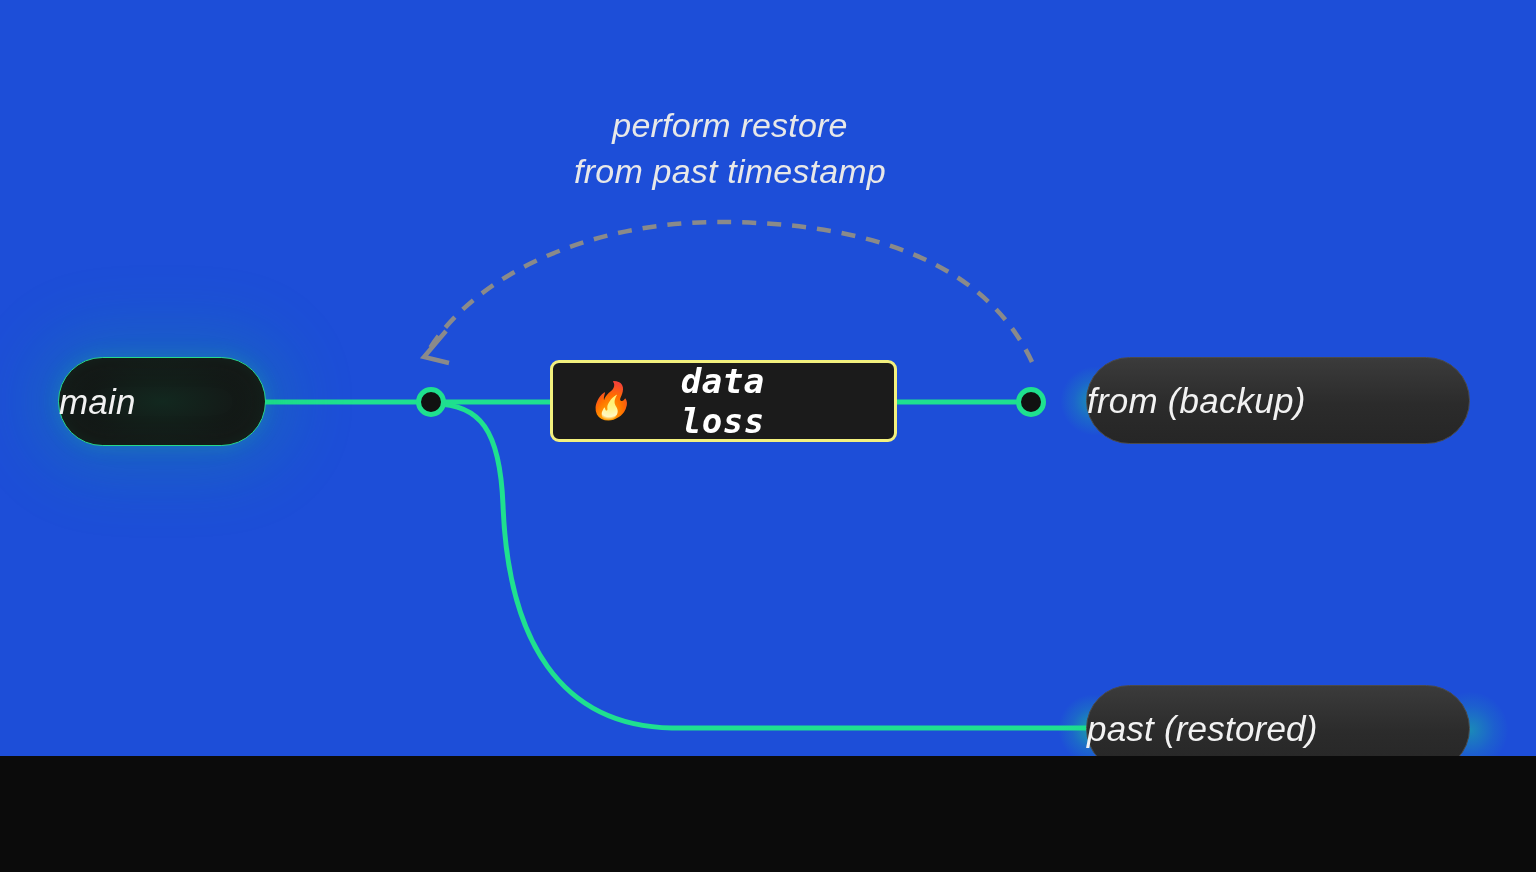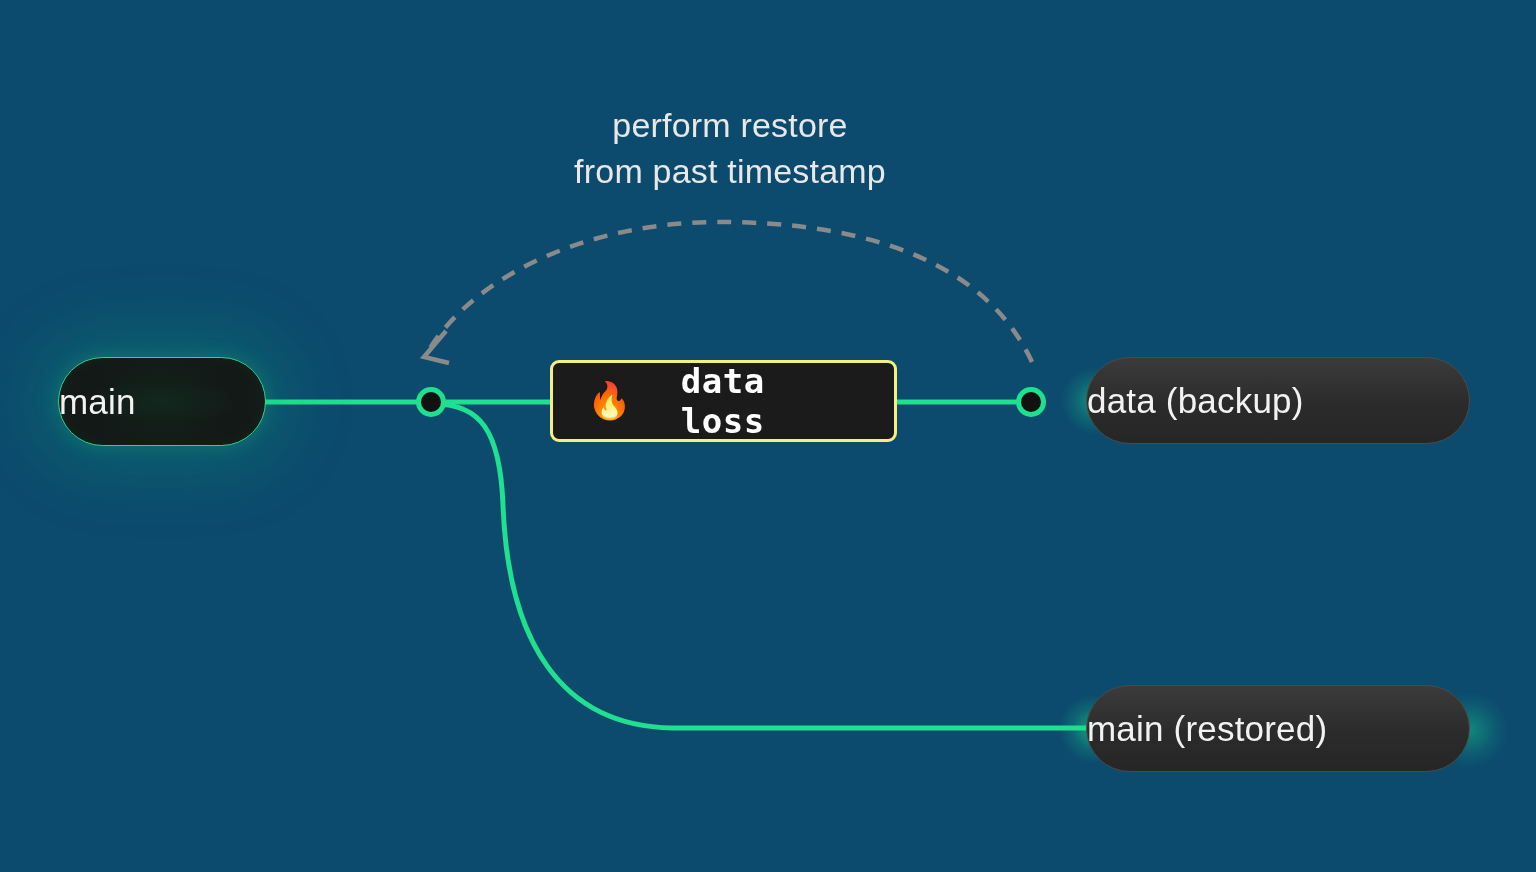--- a/index.html
+++ b/index.html
@@ -3,24 +3,25 @@
 <meta charset="utf-8">
 <style>
   html, body {
     margin: 0;
     padding: 0;
     background: #0b0b0b;
   }
   #stage {
     position: relative;
     width: 1536px;
-    height: 872px;
-    background: #0c4a6e;
+    height: 756px;
+    background: #1d4ed8;
     overflow: hidden;
     font-family: "Liberation Sans", sans-serif;
+    font-style: italic;
   }
 
   
   .caption {
     position: absolute;
     left: 0;
     top: 102px;
     width: 1460px;
     text-align: center;
     color: #e8e8e8;
@@ -184,25 +185,25 @@
 
   <div class="glow glow-backup-left"></div>
   <div class="glow glow-restored-left"></div>
   <div class="glow glow-restored-right"></div>
 
   <div class="pill pill-main">
     <span>main</span>
   </div>
 
   <div class="pill pill-grey pill-backup">
-    <span>data (backup)</span>
+    <span>from (backup)</span>
   </div>
 
   <div class="pill pill-grey pill-restored">
-    <span>main (restored)</span>
+    <span>past (restored)</span>
   </div>
 
   <div class="event-box">
     <span class="event-emoji">🔥</span>
     <span class="event-label">data loss</span>
   </div>
 
 </div>
 
 </body></html>

